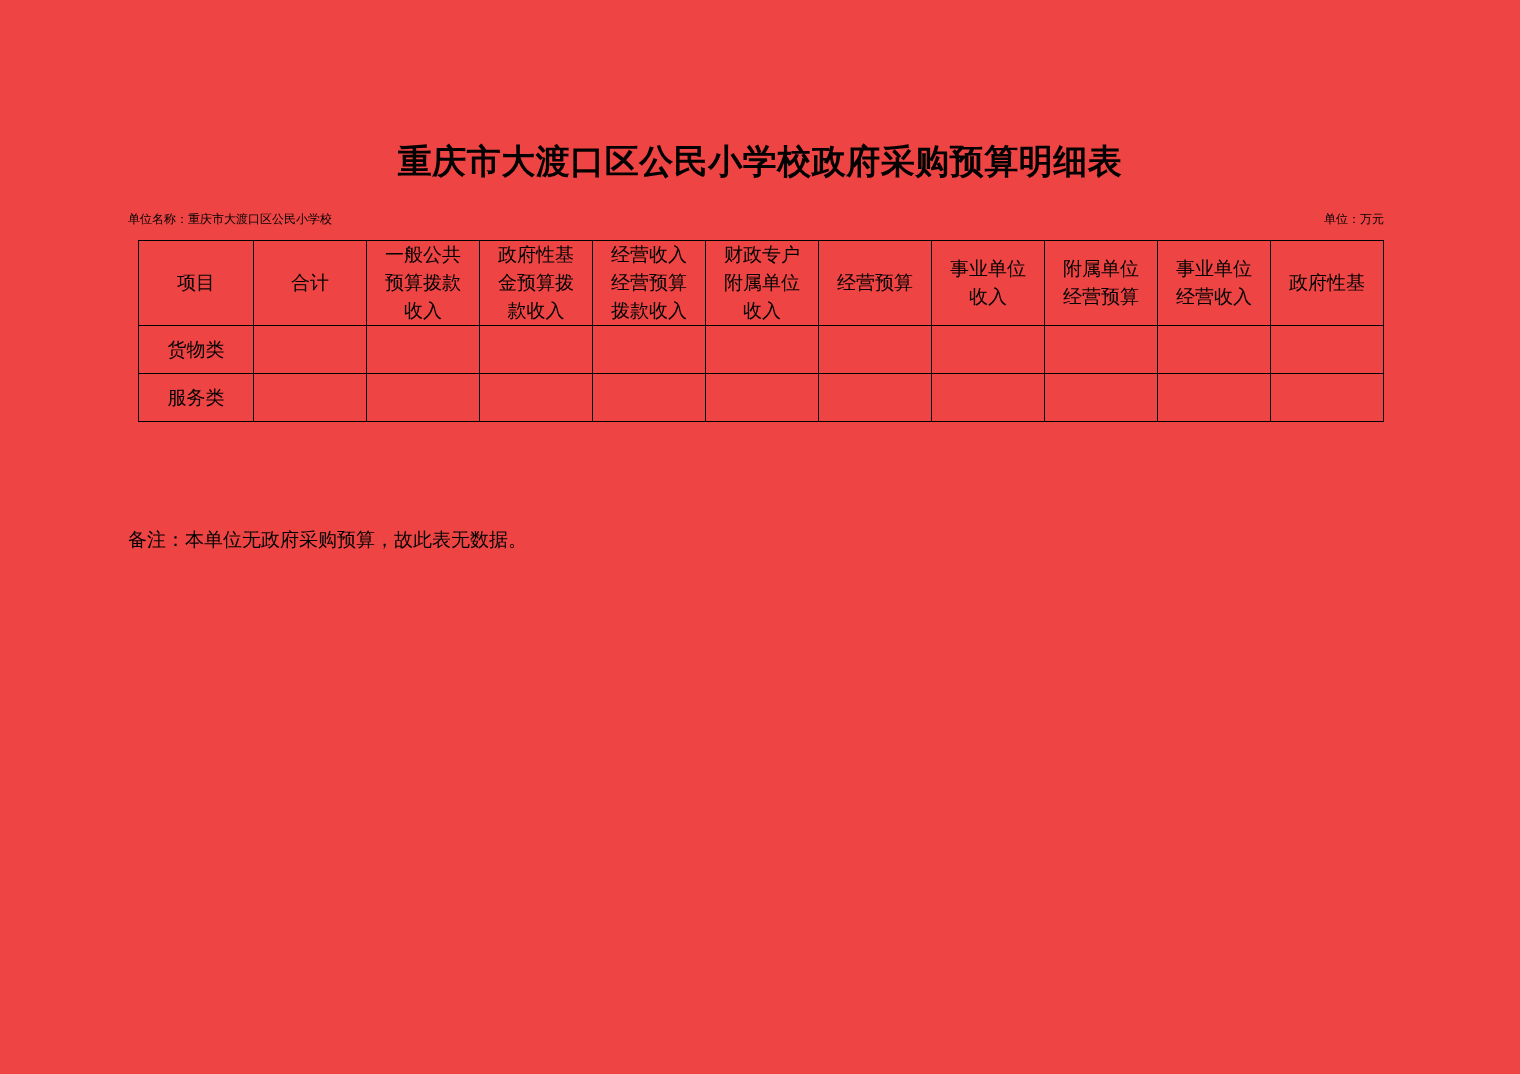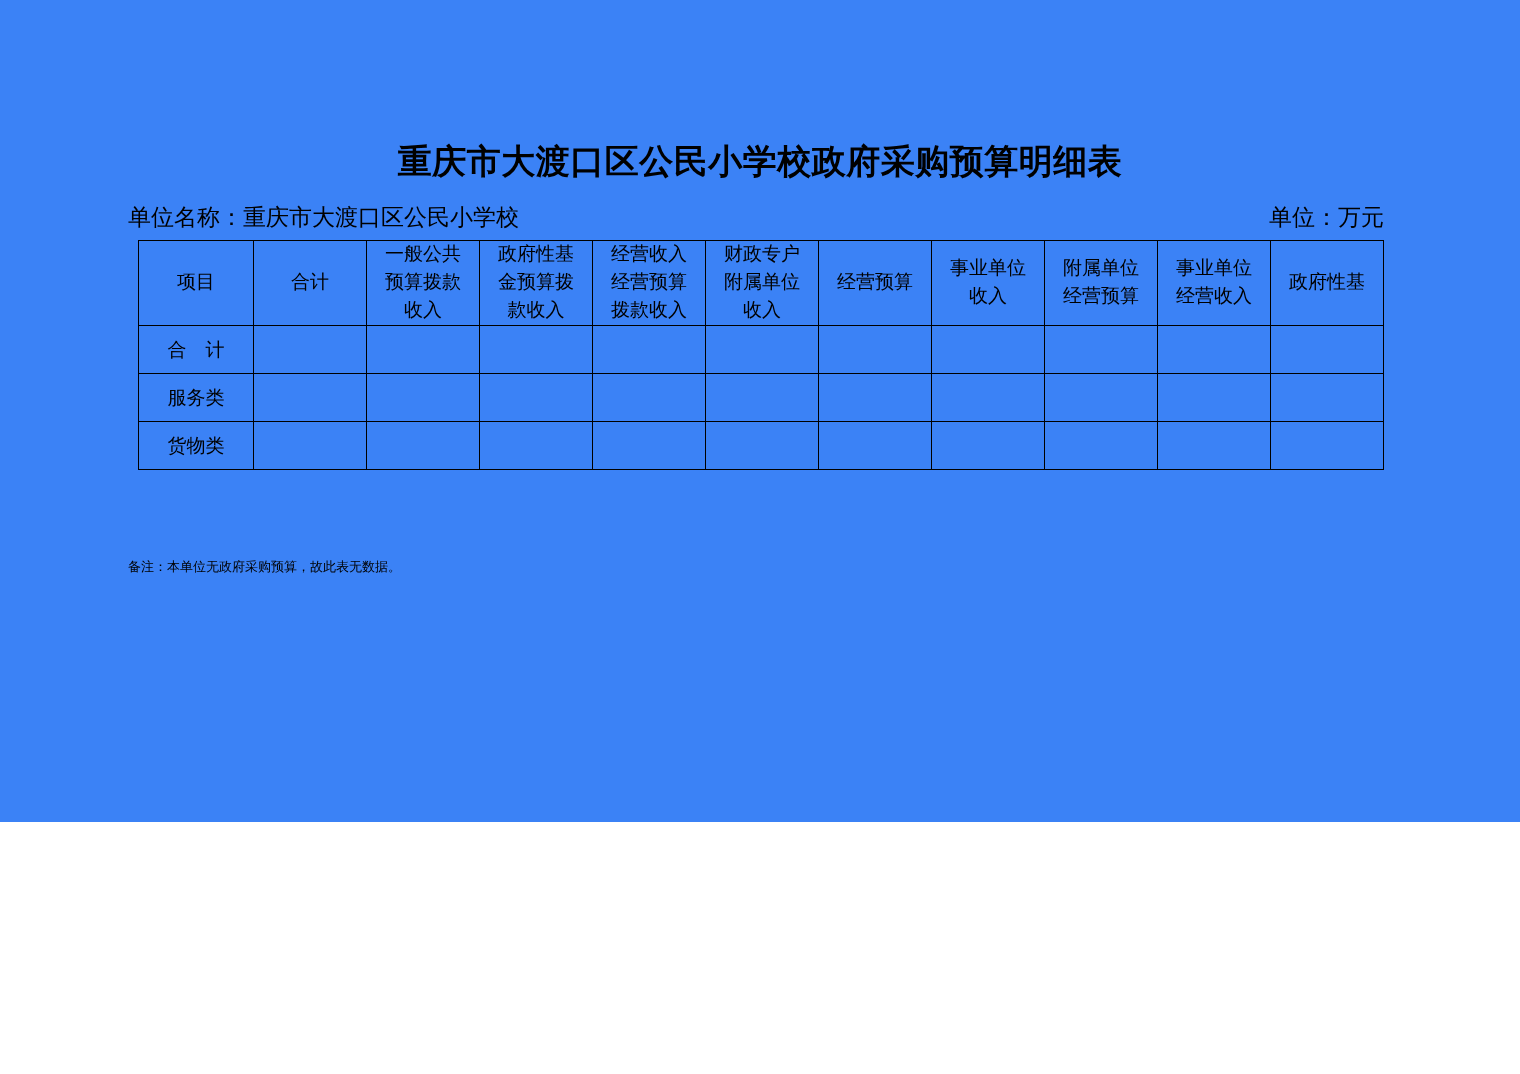--- a/index.html
+++ b/index.html
@@ -3,24 +3,24 @@
 <meta charset="utf-8">
 <style>
   html, body {
     margin: 0;
     padding: 0;
     background: #ffffff;
   }
   .page {
     position: relative;
     width: 1520px;
-    height: 822px;
-    background: #3b82f6;
+    height: 1074px;
+    background: #ef4444;
     color: #000000;
-    font-family: Liberation Mono, monospace;
+    font-family: Liberation Serif, serif;
     overflow: hidden;
   }
   .doc-title {
     position: absolute;
     top: 139px;
     left: 0;
     width: 100%;
     text-align: center;
     font-size: 34px;
     font-weight: bold;
@@ -28,21 +28,21 @@
     white-space: nowrap;
   }
   .meta-row {
     position: absolute;
     top: 207px;
     left: 128px;
     width: 1256px;
     display: flex;
     justify-content: space-between;
     align-items: baseline;
-    font-size: 23px;
+    font-size: 12px;
     line-height: 24px;
   }
   table.budget-table {
     position: absolute;
     left: 138px;
     top: 240px;
     width: 1246px;
     border-collapse: collapse;
     table-layout: fixed;
   }
@@ -62,23 +62,23 @@
     white-space: pre-line;
   }
   .budget-table tbody td {
     height: 47px;
   }
   .budget-table col.col-first {
     width: 115px;
   }
   .note-text {
     position: absolute;
-    top: 556px;
+    top: 528px;
     left: 128px;
-    font-size: 13px;
+    font-size: 19px;
     line-height: 24px;
   }
 </style>
 </head>
 <body>
 
 <div class="page">
 
   <div class="doc-title">重庆市大渡口区公民小学校政府采购预算明细表</div>
 
@@ -122,21 +122,21 @@
 收入</th>
         <th>附属单位
 经营预算</th>
         <th>事业单位
 经营收入</th>
         <th>政府性基</th>
       </tr>
     </thead>
     <tbody>
       <tr>
-        <td>合　计</td>
+        <td>货物类</td>
         <td></td>
         <td></td>
         <td></td>
         <td></td>
         <td></td>
         <td></td>
         <td></td>
         <td></td>
         <td></td>
         <td></td>
@@ -147,31 +147,18 @@
         <td></td>
         <td></td>
         <td></td>
         <td></td>
         <td></td>
         <td></td>
         <td></td>
         <td></td>
         <td></td>
       </tr>
-      <tr>
-        <td>货物类</td>
-        <td></td>
-        <td></td>
-        <td></td>
-        <td></td>
-        <td></td>
-        <td></td>
-        <td></td>
-        <td></td>
-        <td></td>
-        <td></td>
-      </tr>
     </tbody>
   </table>
 
   <div class="note-text">备注：本单位无政府采购预算，故此表无数据。</div>
 
 </div>
 
 </body></html>

